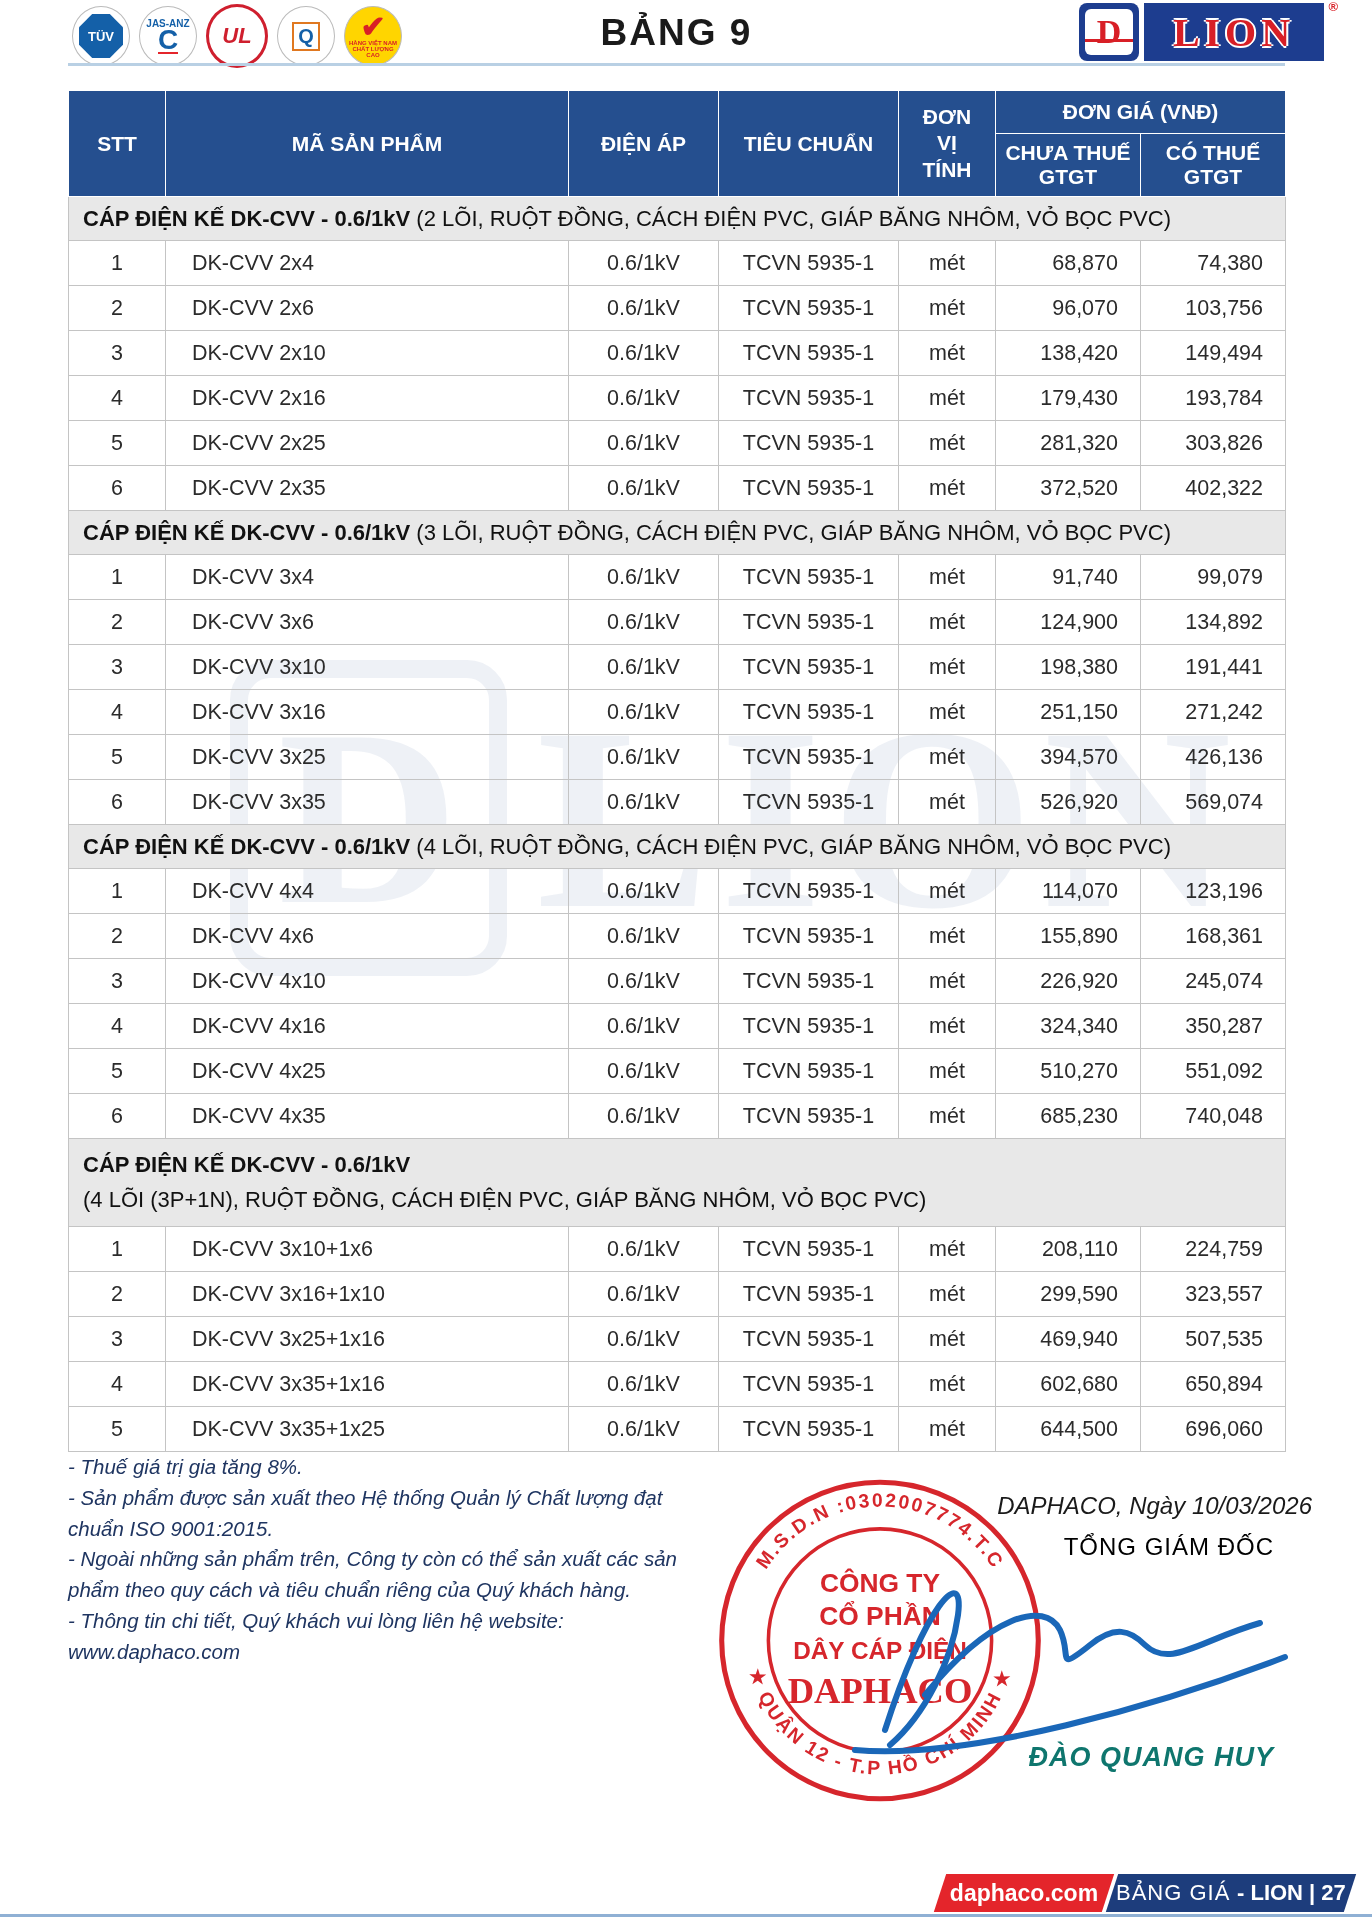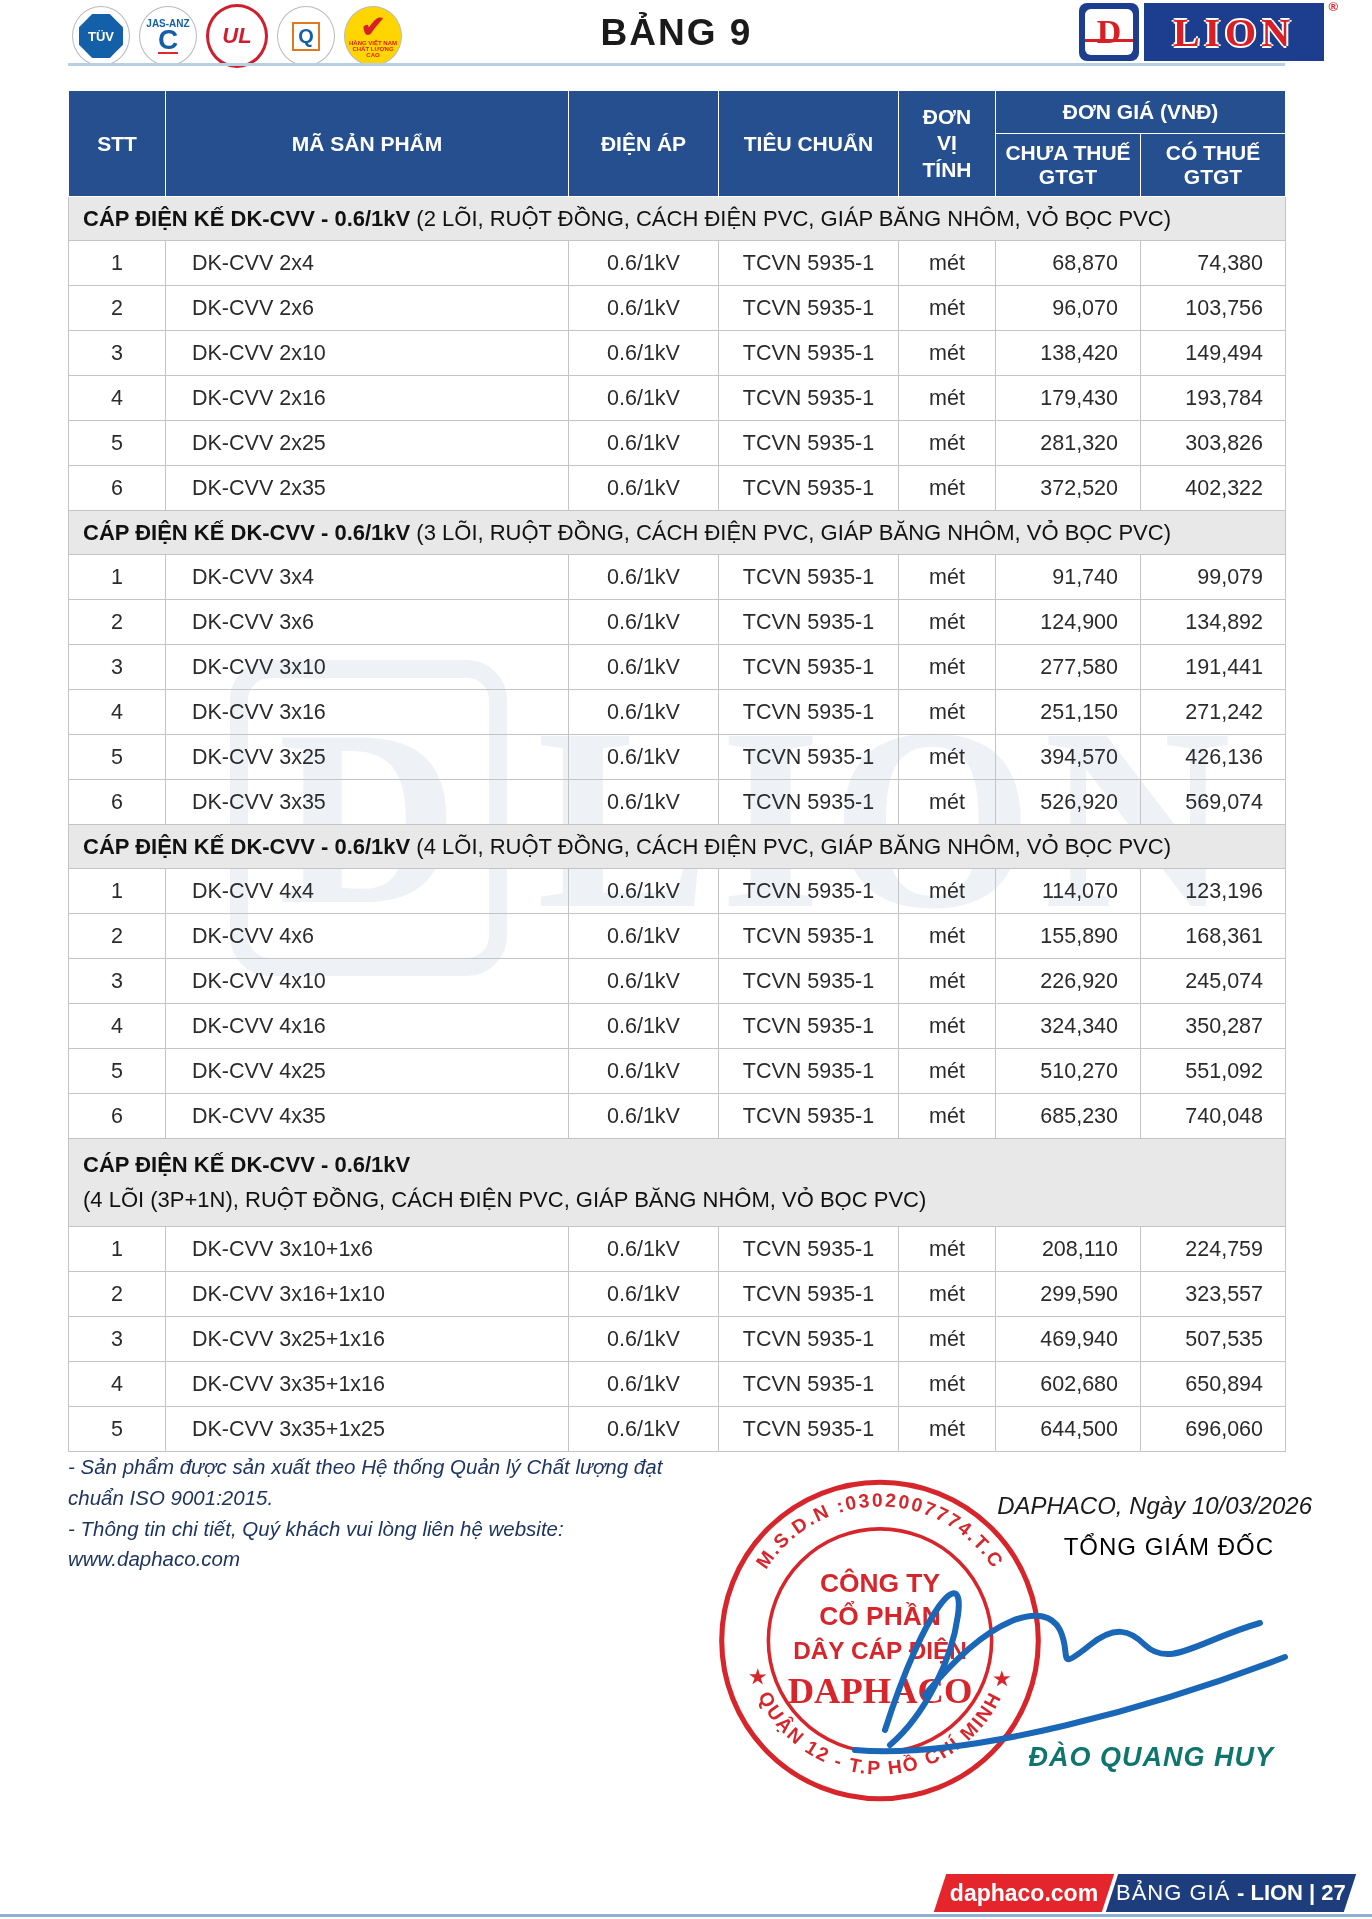--- a/index.html
+++ b/index.html
@@ -233,21 +233,21 @@
           <td>mét</td>
           <td>124,900</td>
           <td>134,892</td>
         </tr>
         <tr class="data-row">
           <td>3</td>
           <td>DK-CVV 3x10</td>
           <td>0.6/1kV</td>
           <td>TCVN 5935-1</td>
           <td>mét</td>
-          <td>277,580</td>
+          <td>198,380</td>
           <td>191,441</td>
         </tr>
         <tr class="data-row">
           <td>4</td>
           <td>DK-CVV 3x16</td>
           <td>0.6/1kV</td>
           <td>TCVN 5935-1</td>
           <td>mét</td>
           <td>251,150</td>
           <td>271,242</td>
@@ -372,21 +372,23 @@
           <td>0.6/1kV</td>
           <td>TCVN 5935-1</td>
           <td>mét</td>
           <td>644,500</td>
           <td>696,060</td>
         </tr>
       </tbody>
   </table>
 
   <div class="notes" id="notes">
+      <div class="note-line">- Thuế giá trị gia tăng 8%.</div>
       <div class="note-line">- Sản phẩm được sản xuất theo Hệ thống Quản lý Chất lượng đạt chuẩn ISO 9001:2015.</div>
+      <div class="note-line">- Ngoài những sản phẩm trên, Công ty còn có thể sản xuất các sản phẩm theo quy cách và tiêu chuẩn riêng của Quý khách hàng.</div>
       <div class="note-line">- Thông tin chi tiết, Quý khách vui lòng liên hệ website: www.daphaco.com</div>
     </div>
 
   <svg class="stamp" width="370" height="345" viewBox="0 0 340 340">
     <circle cx="170" cy="170" r="156" fill="none" stroke="#d6262c" stroke-width="5"></circle>
     <circle cx="170" cy="170" r="110" fill="none" stroke="#d6262c" stroke-width="3.5"></circle>
     <defs>
       <path id="arcTop" d="M 38,170 A 132,132 0 0 1 302,170" fill="none"></path>
       <path id="arcBottom" d="M 38,170 A 132,132 0 0 0 302,170" fill="none"></path>
     </defs>

